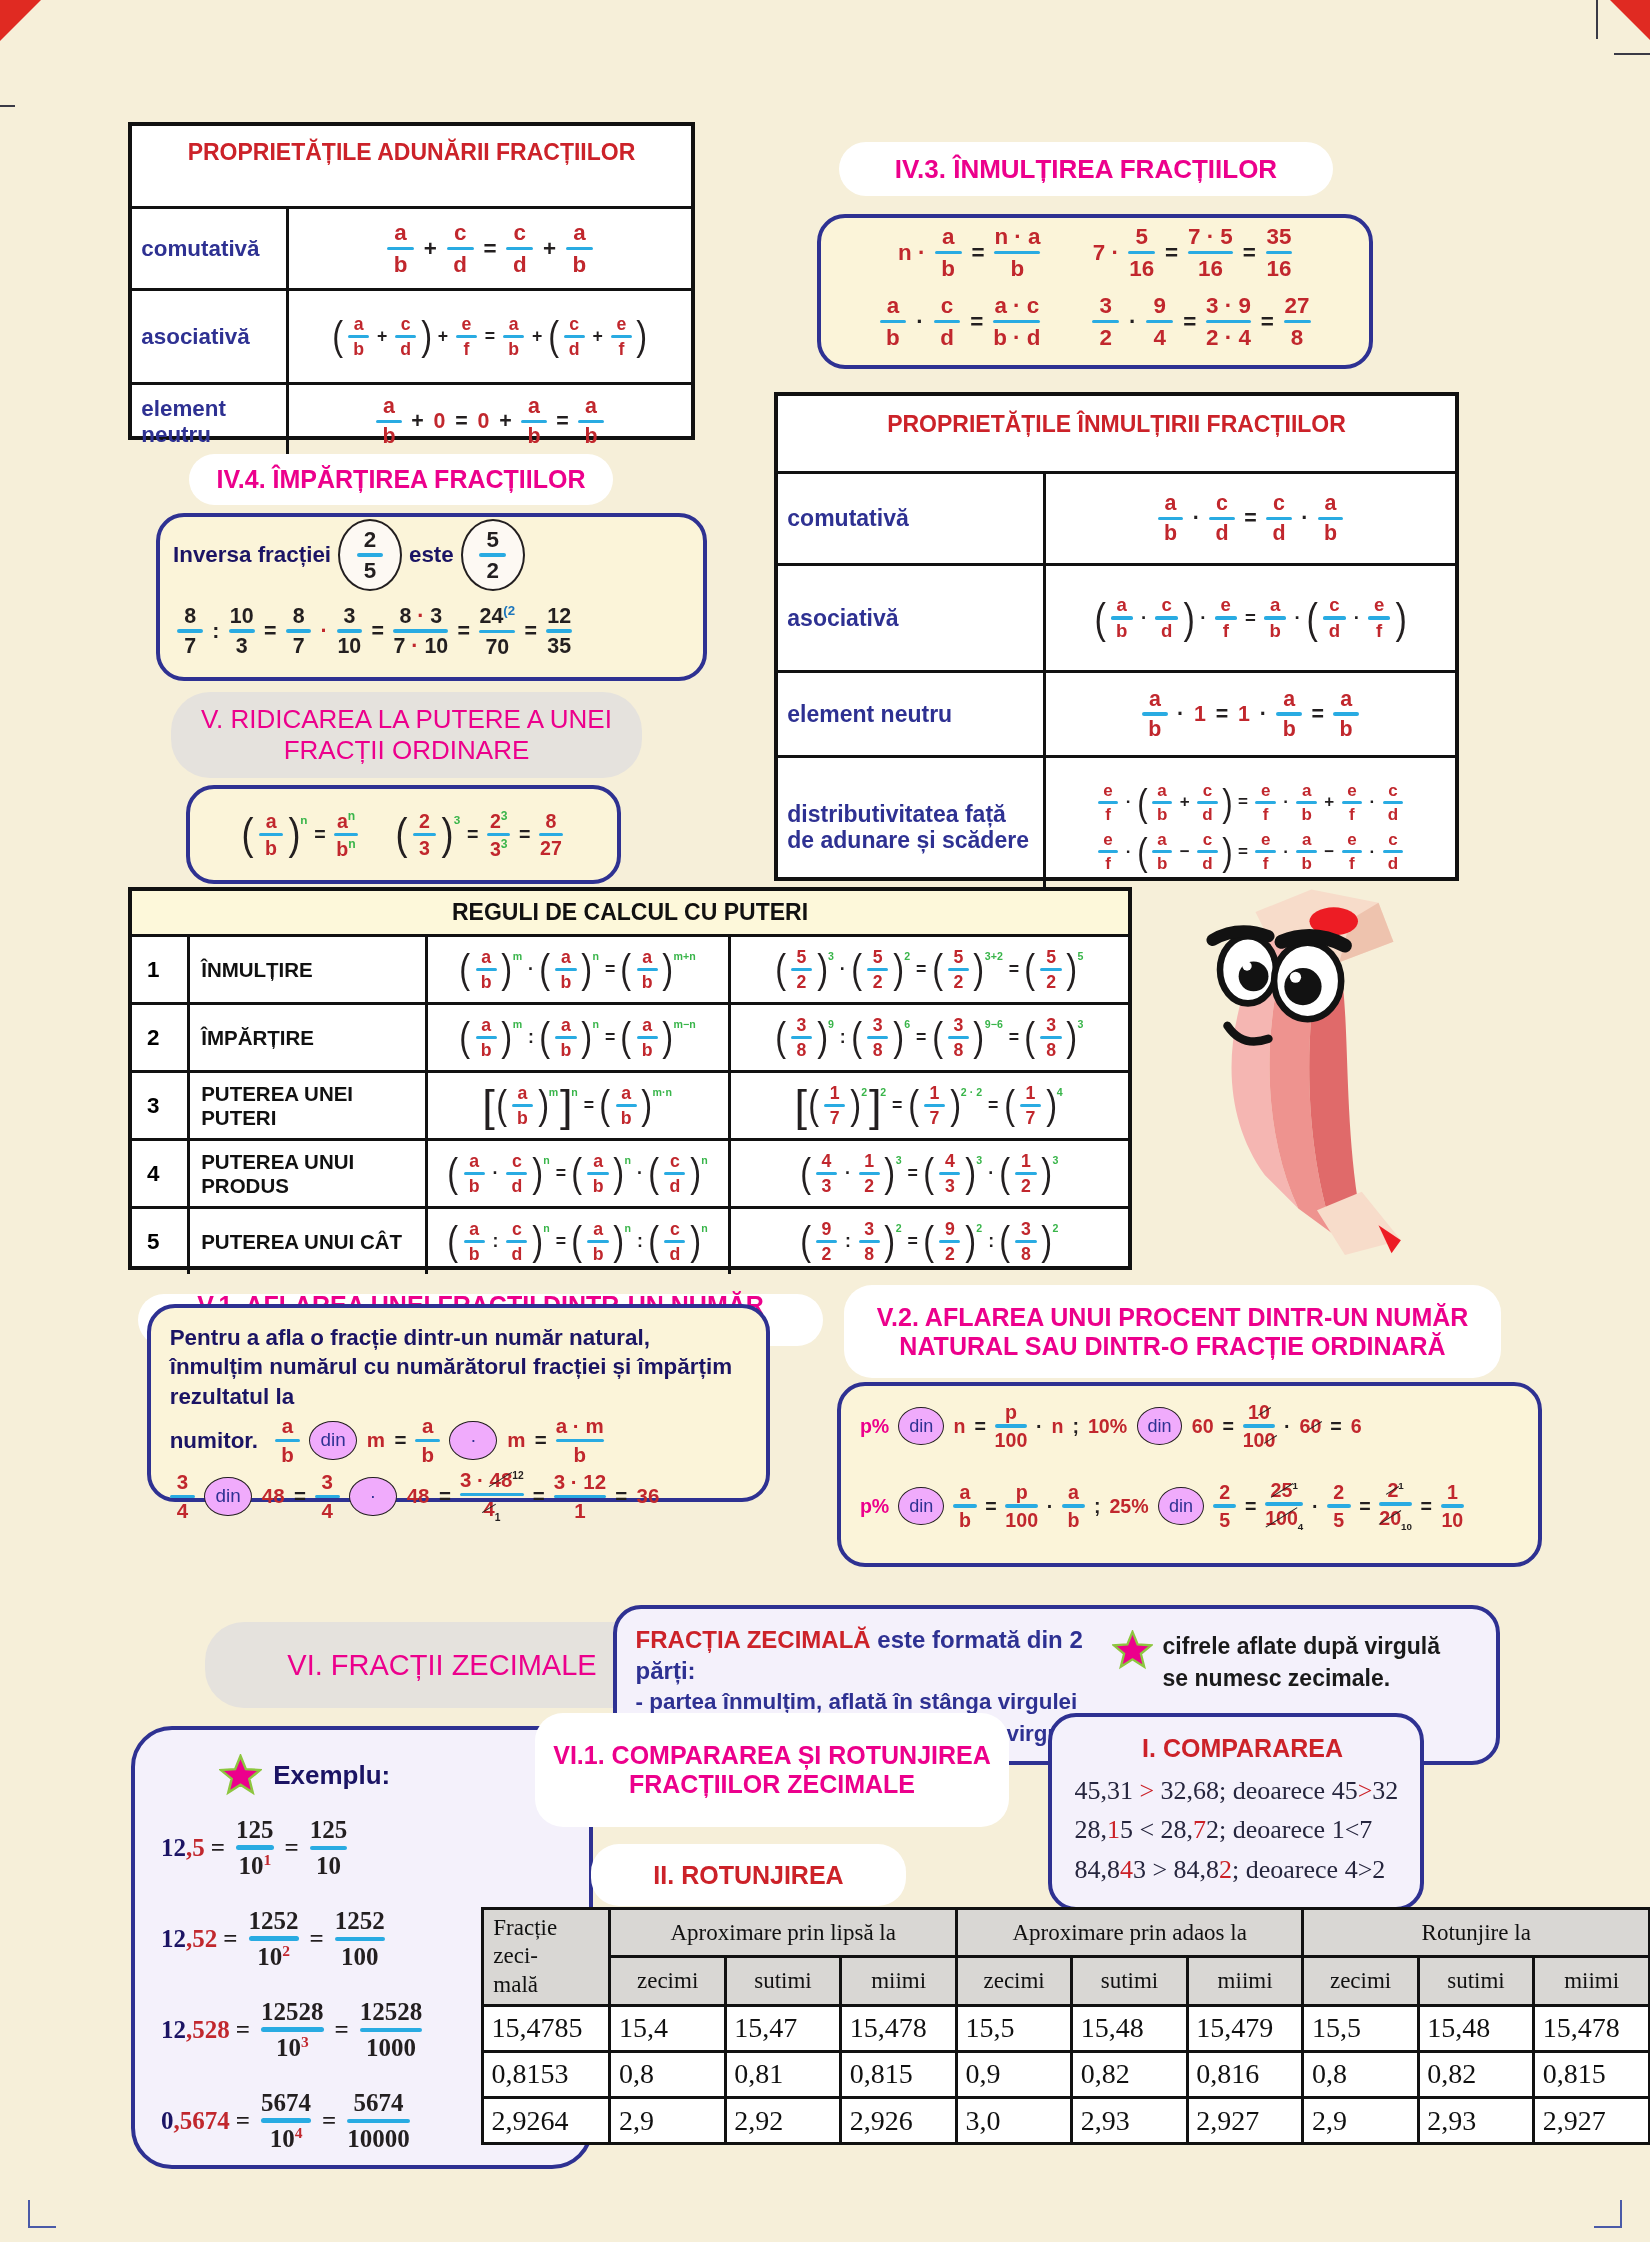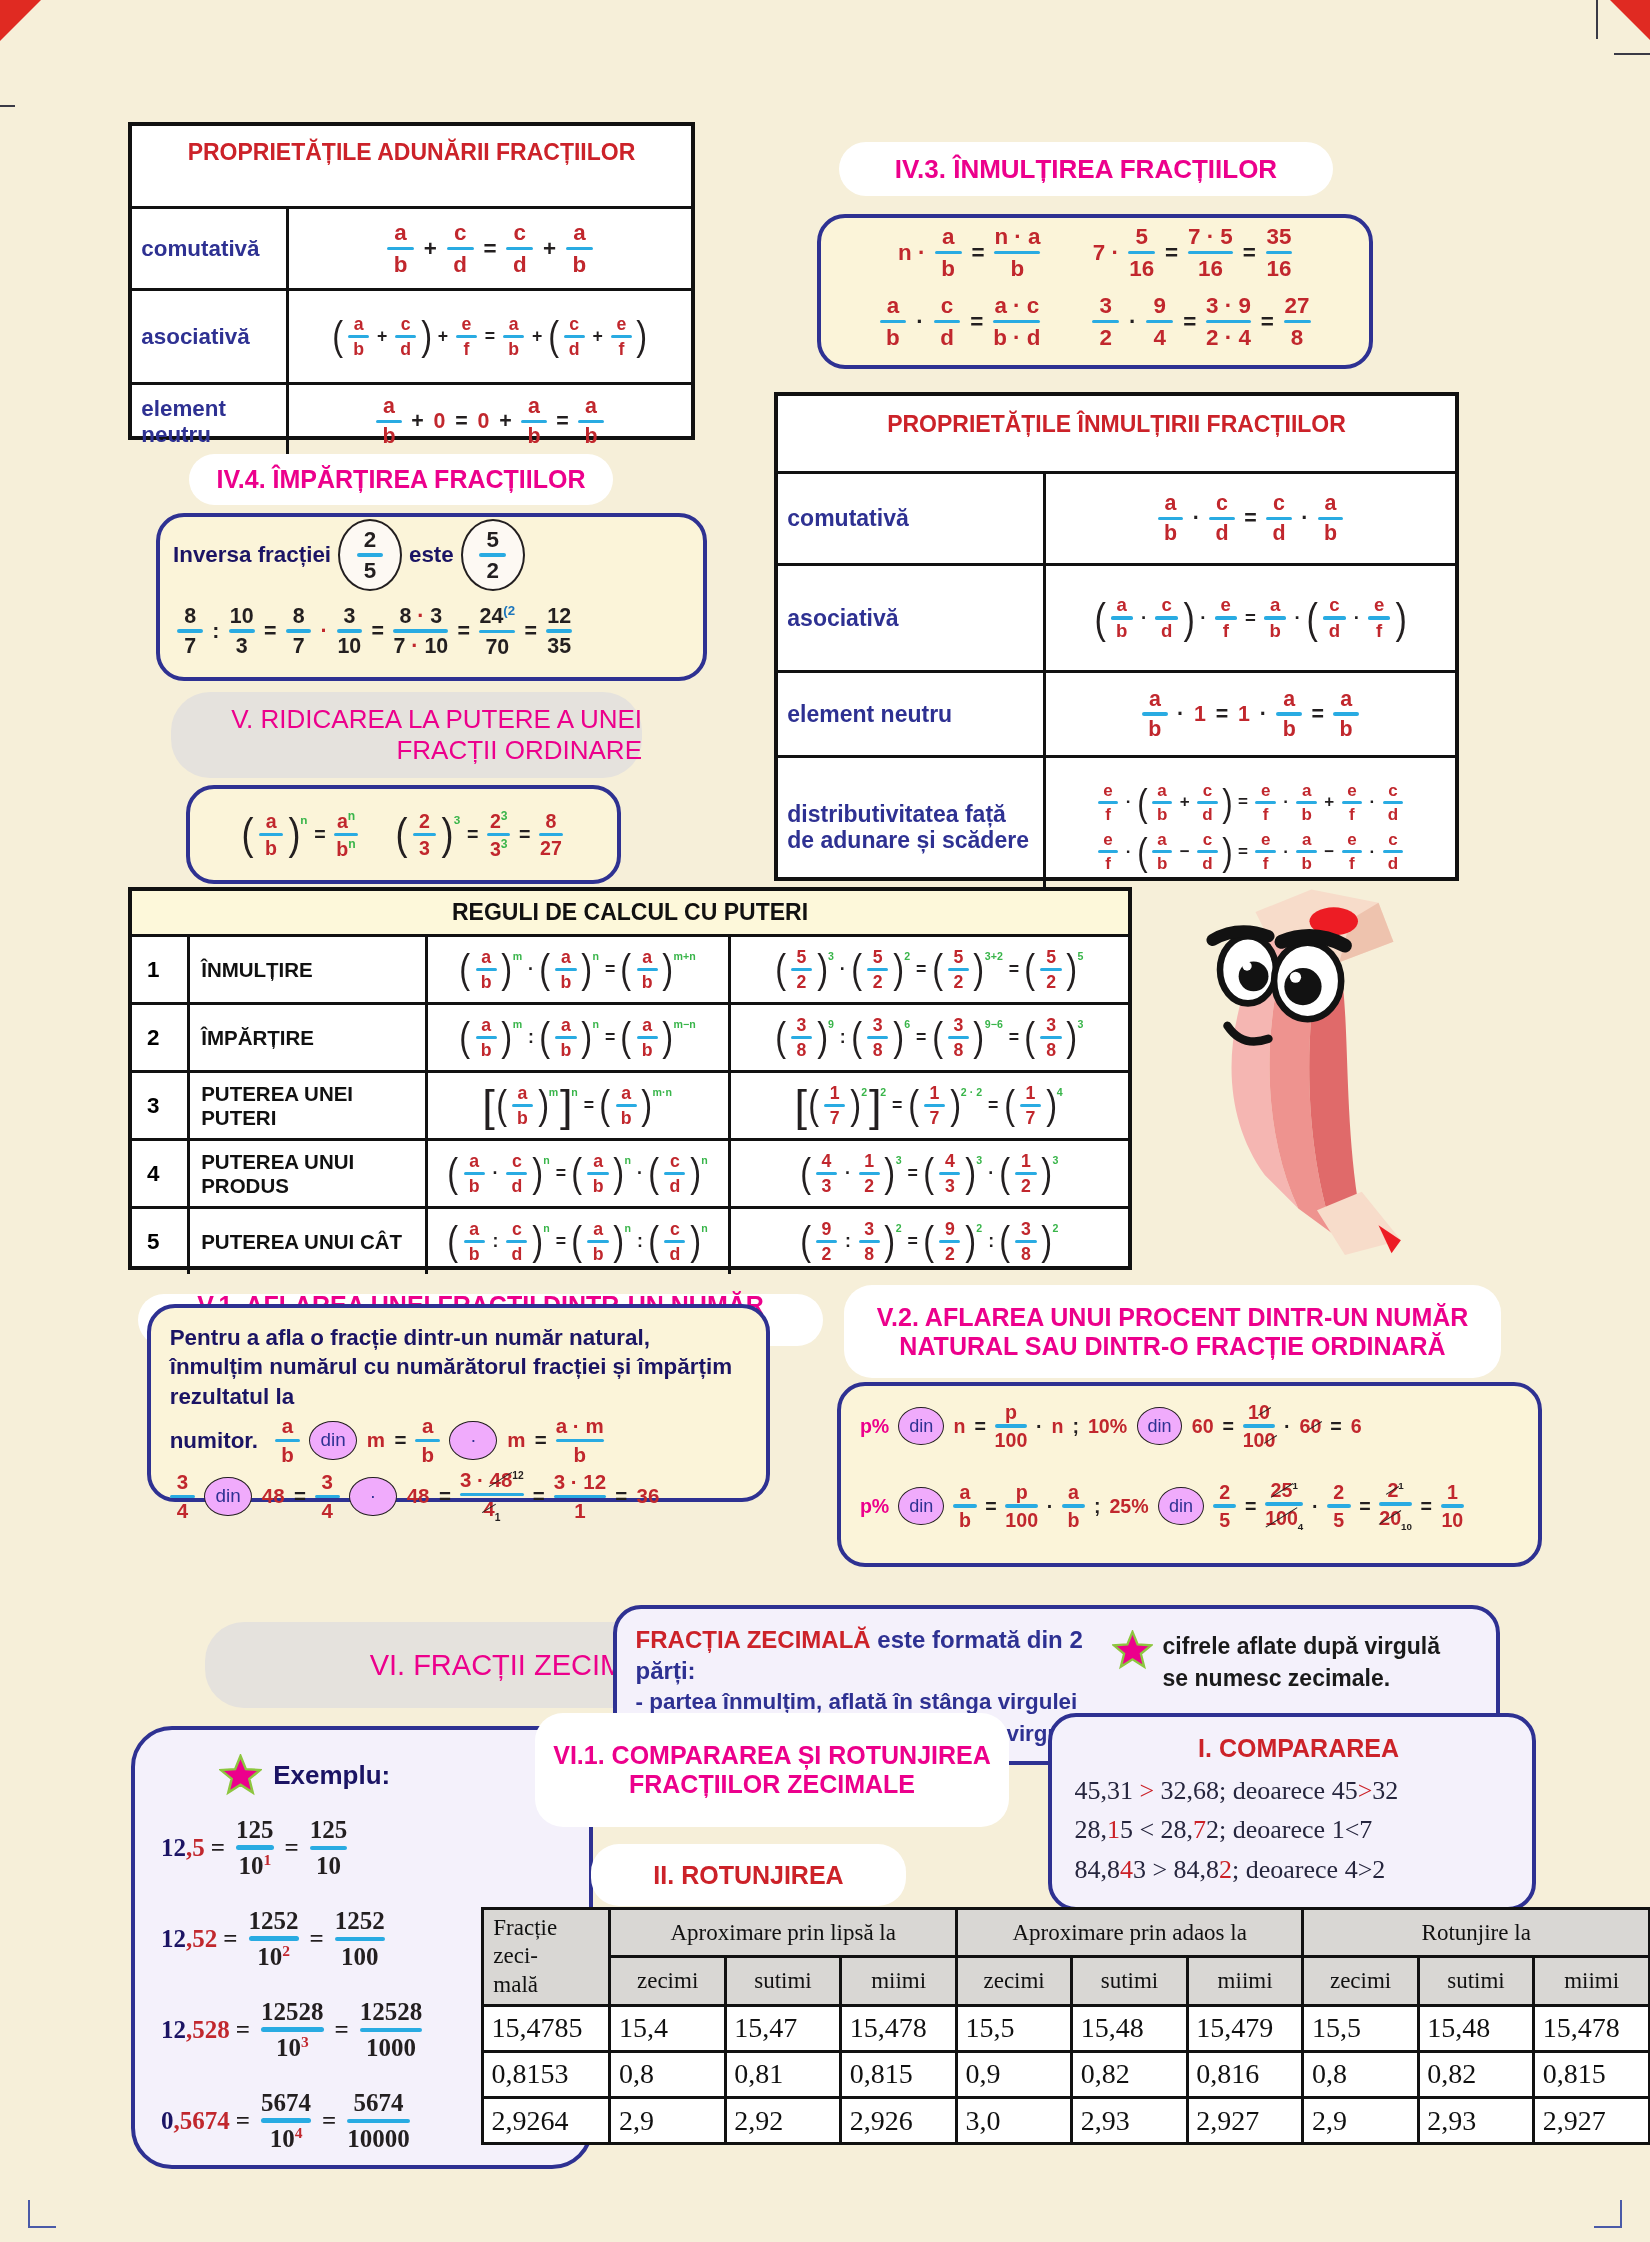--- a/index.html
+++ b/index.html
@@ -14,21 +14,21 @@
   .crop{position:absolute;background:#3a3a46;}
   .crop.blue{background:#4a5aa8;}
 
   
   .pill{position:absolute;background:#ffffff;border-radius:28px;display:flex;flex-direction:column;
         align-items:center;justify-content:center;text-align:center;}
   .pill .t1,.pill .t2{font-weight:700;}
   .mag{color:#ec008c;}
   .redt{color:#cc2229;}
   .graybox{position:absolute;background:#e5e2dd;border-radius:39px;display:flex;flex-direction:column;
-           align-items:flex-end;justify-content:center;text-align:center;}
+           align-items:center;justify-content:center;text-align:center;}
   .bluebox{position:absolute;background:#fbf4d9;border:4.7px solid #2e3192;border-radius:28px;}
   .lavbox{position:absolute;background:#f4f1fb;border:4.7px solid #2e3192;border-radius:28px;}
   .wtable{position:absolute;background:#ffffff;border:4.7px solid #111111;}
   .wt-title{display:flex;align-items:flex-start;justify-content:center;font-weight:700;color:#cc2229;}
   .prow{display:grid;border-top:3.7px solid #111;}
   .plabel{border-right:3.7px solid #111;display:flex;align-items:center;padding:5.6px 9.3px;
           color:#2e3192;font-weight:700;line-height:1.15;}
   .pformula{display:flex;align-items:center;justify-content:center;padding:1.9px 5.6px;}
   .pformula.stack{flex-direction:column;justify-content:center;gap:7.5px;}
 
@@ -1241,21 +1241,21 @@
           </span>
         </div>
       </div>
   </div>
 
   <div class="pill" style="left:535px;top:1713px;width:474px;height:114px;">
     <div class="t1 mag" style="font-size:25px;">VI.1. COMPARAREA ȘI ROTUNJIREA</div>
     <div class="t2 mag" style="font-size:25px;">FRACȚIILOR ZECIMALE</div>
   </div>
 
-  <div id="cmp-box" class="lavbox" style="left:1048px;top:1713px;width:488px;height:198px;">
+  <div id="cmp-box" class="lavbox" style="left:1048px;top:1713px;width:376px;height:198px;">
     <div class="cmp-title">I. COMPARAREA</div>
     <div>
         <div class="cmp-line">45,31 <span class="tred">&gt;</span> 32,68; deoarece 45<span class="tred">&gt;</span>32</div>
         <div class="cmp-line">28,<span class="tred">1</span>5 &lt; 28,<span class="tred">7</span>2; deoarece  1&lt;7</div>
         <div class="cmp-line">84,8<span class="tred">4</span>3 &gt; 84,8<span class="tred">2</span>; deoarece 4&gt;2</div>
       </div>
   </div>
 
   <div class="pill" style="left:591px;top:1844px;width:315px;height:62px;">
     <div class="t1 redt" style="font-size:25px;">II. ROTUNJIREA</div>

